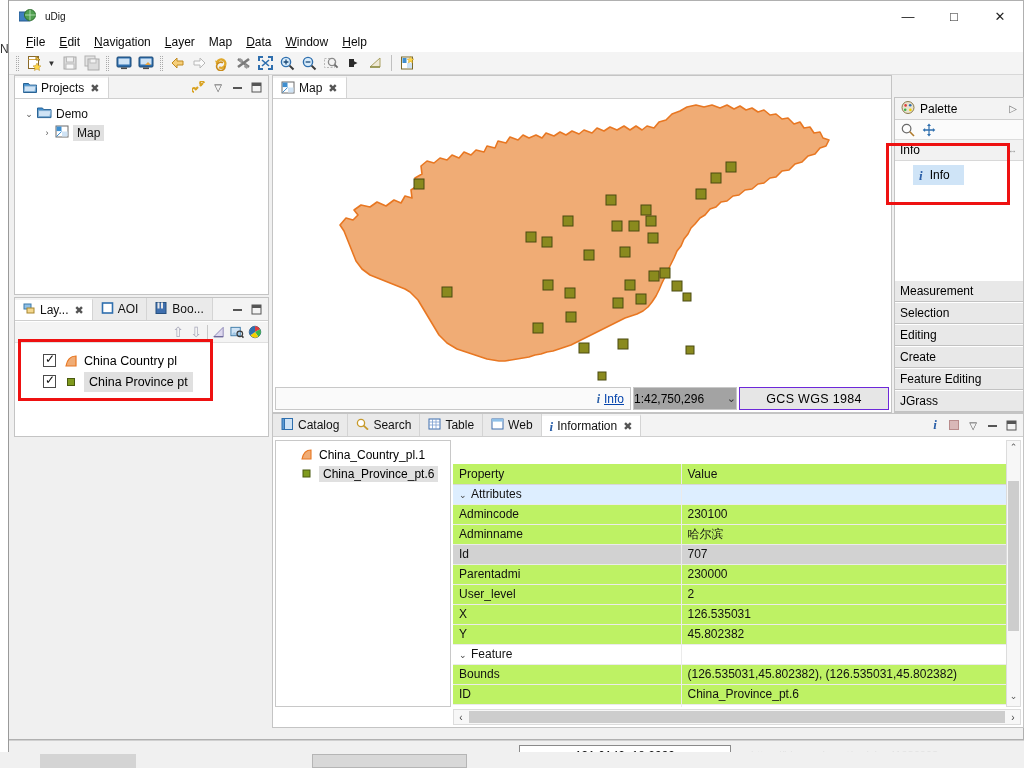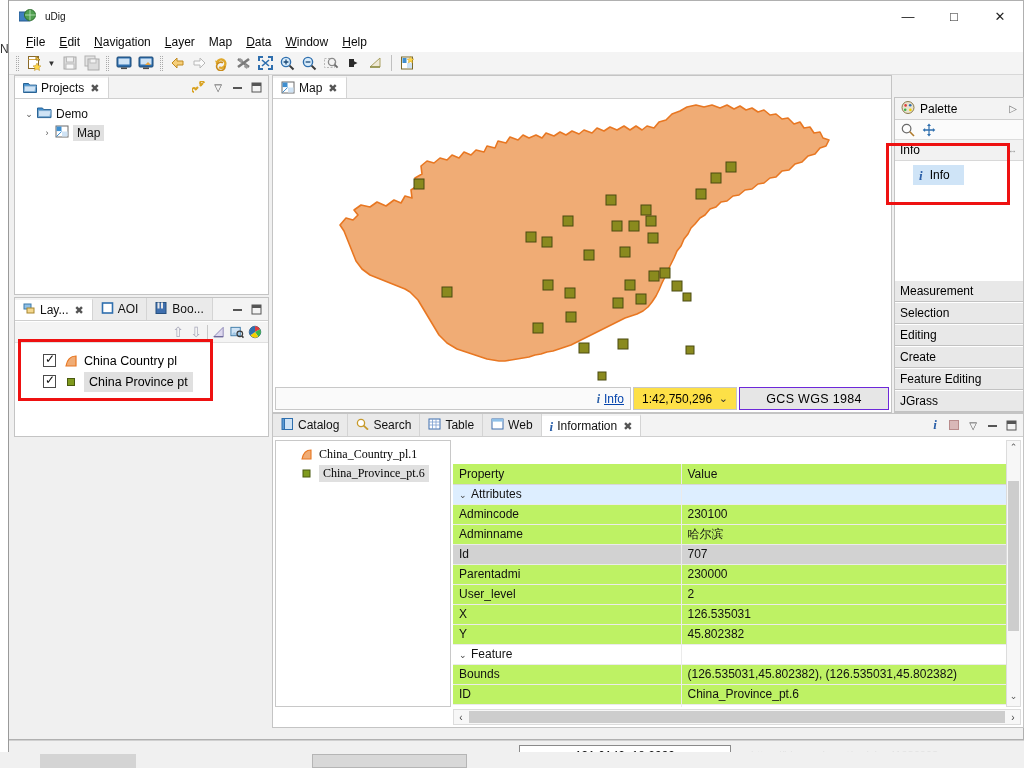--- a/index.html
+++ b/index.html
@@ -159,23 +159,23 @@
     position: absolute; left: 2px; right: 2px; bottom: 2px; height: 23px;
     display: flex; align-items: stretch; gap: 2px;
   }
   .msb-blank {
     flex: 1; border: 1px solid #c8c8c8; background: #fafafa;
     display: flex; align-items: center; justify-content: flex-end;
     padding-right: 6px; gap: 4px;
   }
   .msb-info-link { color: #0645ad; text-decoration: underline; font-size: 12px; }
   .msb-scale {
-    width: 104px; border: 1px solid #c8c8c8; background: #fde047;
+    width: 104px; border: 1px solid #c8c8c8; background: #a3a3a3;
     display: flex; align-items: center; justify-content: space-between;
-    padding: 0 8px; font-size: 12px;
+    padding: 0 0; font-size: 12px;
   }
   .msb-crs {
     width: 150px; border: 1px solid #6d28d9; background: #e6e6e6;
     display: flex; align-items: center; justify-content: center;
     font-size: 12.5px; letter-spacing: 0.3px;
   }
 
   
   .pal-header {
     position: absolute; left: 0; top: 0; right: 0; height: 22px;
@@ -200,21 +200,21 @@
   }
   .pal-section {
     height: 22px; background: #e8e8e8; border-top: 1px solid #fff;
     border-bottom: 1px solid #c2c2c2;
     display: flex; align-items: center; padding-left: 5px; font-size: 12px;
   }
 
   
   .info-left {
     position: absolute; left: 2px; top: 26px; width: 176px; bottom: 20px;
-    border: 1px solid #c8c8c8; background: #fff; padding-top: 4px; font-family: Liberation Serif, serif;
+    border: 1px solid #c8c8c8; background: #fff; padding-top: 4px;
   }
   .feat-row { display: flex; align-items: center; height: 19px; padding-left: 24px; font-size: 12px; }
   .feat-sym { width: 13px; height: 13px; margin-right: 6px; flex: none; }
   .feat-name.sel { background: #e0e0e0; padding: 1px 4px; }
 
   .info-right {
     position: absolute; left: 180px; top: 26px; right: 2px; bottom: 20px;
     background: #bef264; overflow: hidden; margin-top: 24px;
   }
   .ptable { width: 100%; border-collapse: collapse; table-layout: fixed; }

